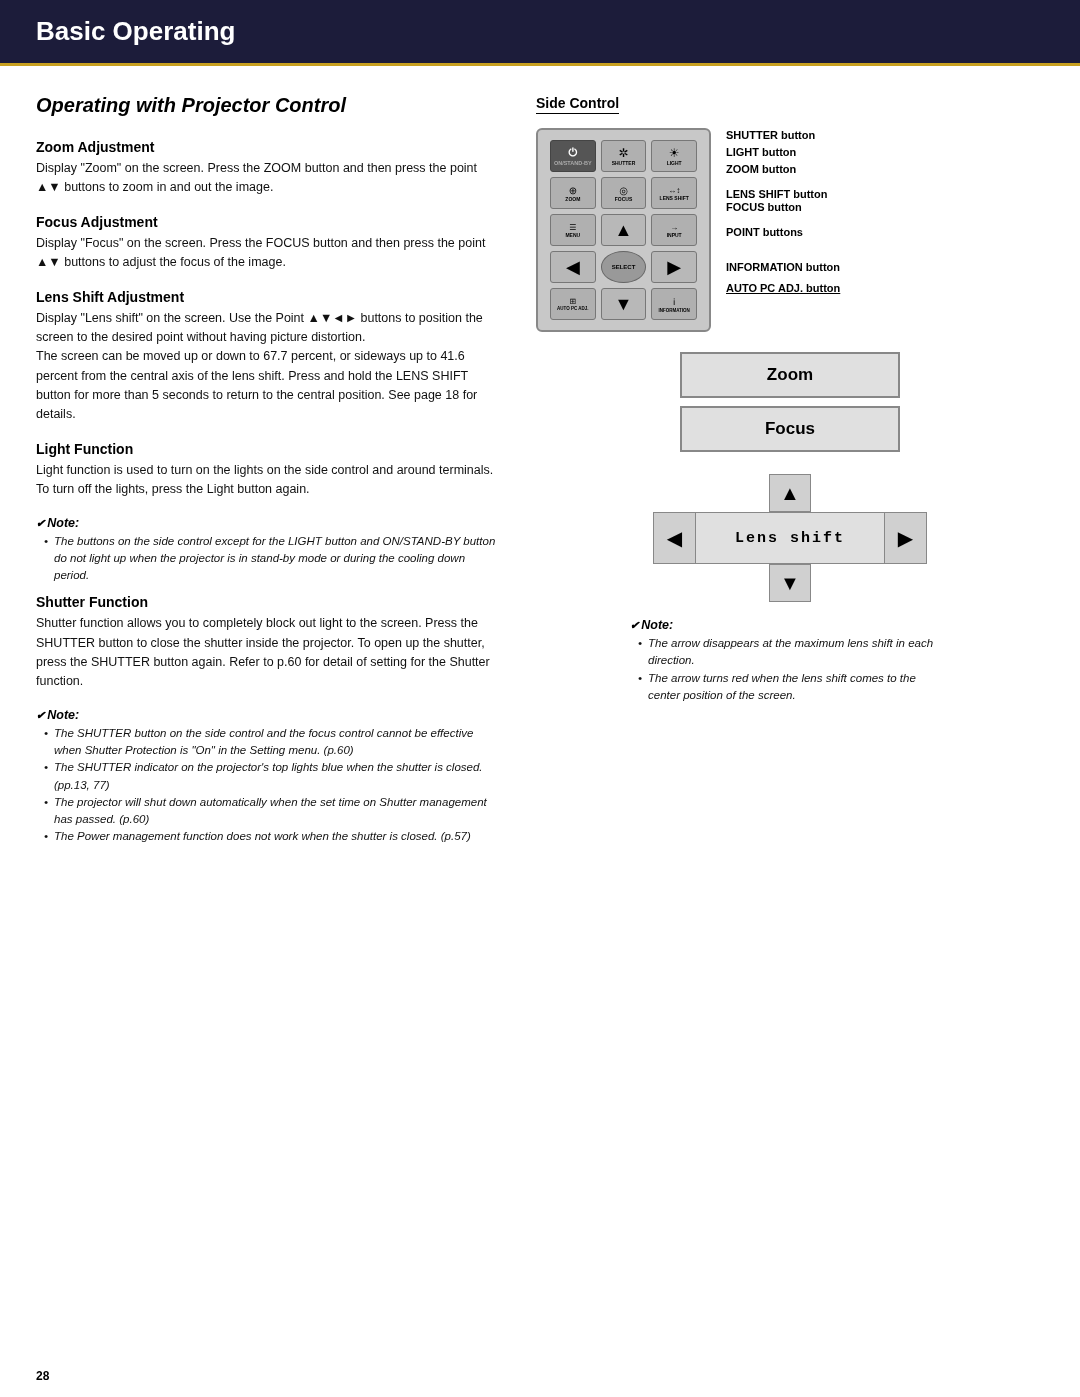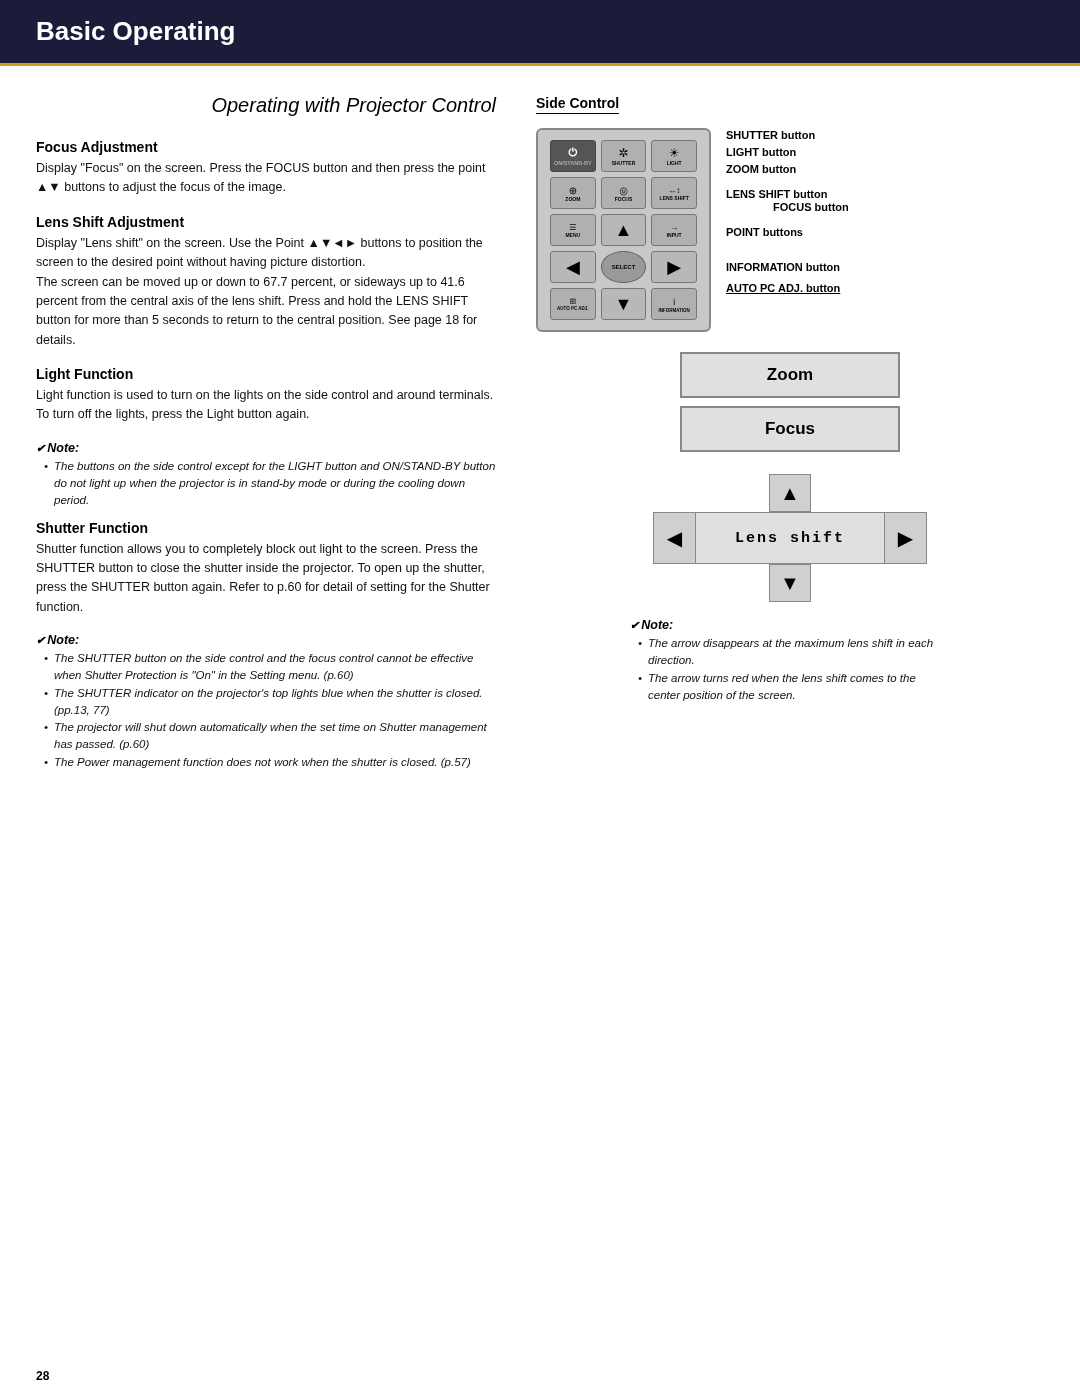--- a/index.html
+++ b/index.html
@@ -23,23 +23,22 @@
     }
 
     .right-col {
       flex: 1;
       padding-left: 10px;
     }
 
     .section-title {
       font-size: 20px;
       font-style: italic;
-      font-weight: normal;
+      font-weight: bold;
       margin-bottom: 22px;
-      text-align: right;
     }
 
     .subsection {
       margin-bottom: 16px;
     }
     .subsection-title {
       font-size: 14px;
       font-weight: bold;
       margin-bottom: 4px;
     }
@@ -116,20 +115,24 @@
   </div>
   <div style="height:3px; background:#c8a020;"></div>
 </div>
 
 <div class="page-body">
 
   <div class="left-col">
 
     <div class="section-title">Operating with Projector Control</div>
 
+    <div class="subsection">
+      <div class="subsection-title">Zoom Adjustment</div>
+      <div class="subsection-body">Display "Zoom" on the screen. Press the ZOOM button and then press the point ▲▼ buttons to zoom in and out the image.</div>
+    </div>
 
     <div class="subsection">
       <div class="subsection-title">Focus Adjustment</div>
       <div class="subsection-body">Display "Focus" on the screen. Press the FOCUS button and then press the point ▲▼ buttons to adjust the focus of the image.</div>
     </div>
 
     <div class="subsection">
       <div class="subsection-title">Lens Shift Adjustment</div>
       <div class="subsection-body" style="white-space: pre-line;">Display "Lens shift" on the screen. Use the Point ▲▼◄► buttons to position the screen to the desired point without having picture distortion.
 The screen can be moved up or down to 67.7 percent, or sideways up to 41.6 percent from the central axis of the lens shift. Press and hold the LENS SHIFT button for more than 5 seconds to return to the central position. See page 18 for details.</div>
@@ -253,21 +256,21 @@
           </div>
           <div style="margin-bottom:6px;">
             <span style="font-weight:bold; font-size:11px;">LIGHT button</span>
           </div>
           <div style="margin-bottom:14px;">
             <span style="font-weight:bold; font-size:11px;">ZOOM button</span>
           </div>
           <div style="margin-bottom:2px;">
             <span style="font-weight:bold; font-size:11px;">LENS SHIFT button</span>
           </div>
-          <div style="margin-bottom:14px;margin-left:47px;">
+          <div style="margin-bottom:14px;">
             <span style="font-weight:bold; font-size:11px;">FOCUS button</span>
           </div>
           <div style="margin-bottom:24px;">
             <span style="font-weight:bold; font-size:11px;">POINT buttons</span>
           </div>
           <div style="margin-bottom:8px;">
             <span style="font-weight:bold; font-size:11px;">INFORMATION button</span>
           </div>
           <div style="margin-top:10px;text-decoration:underline;">
             <span style="font-weight:bold; font-size:11px;">AUTO PC ADJ. button</span>

